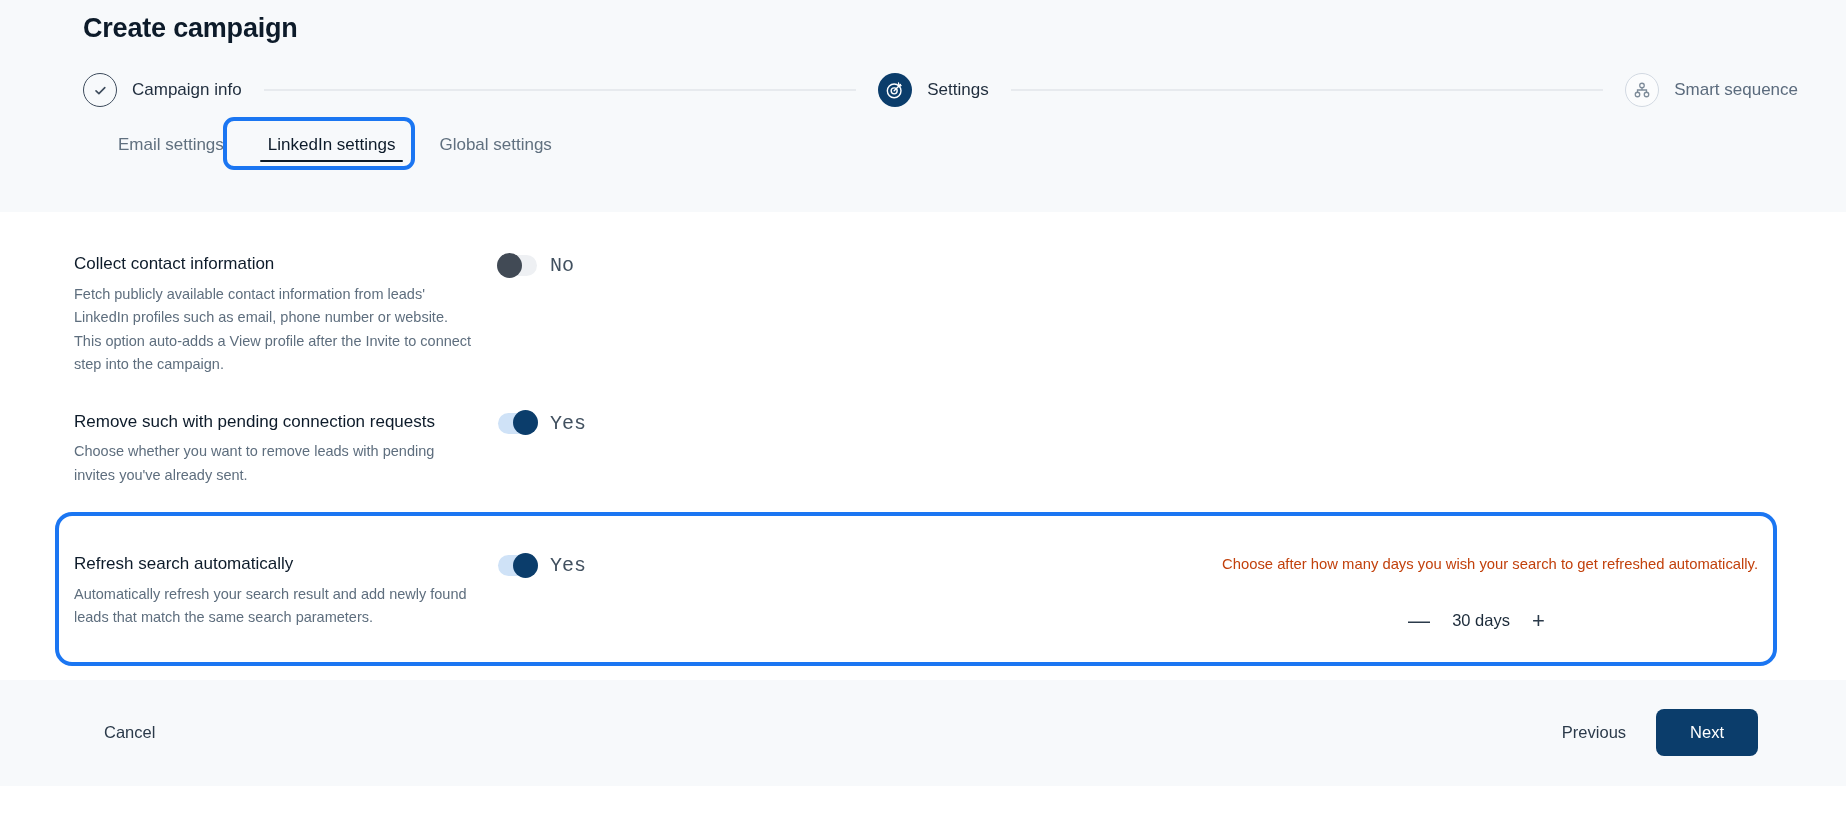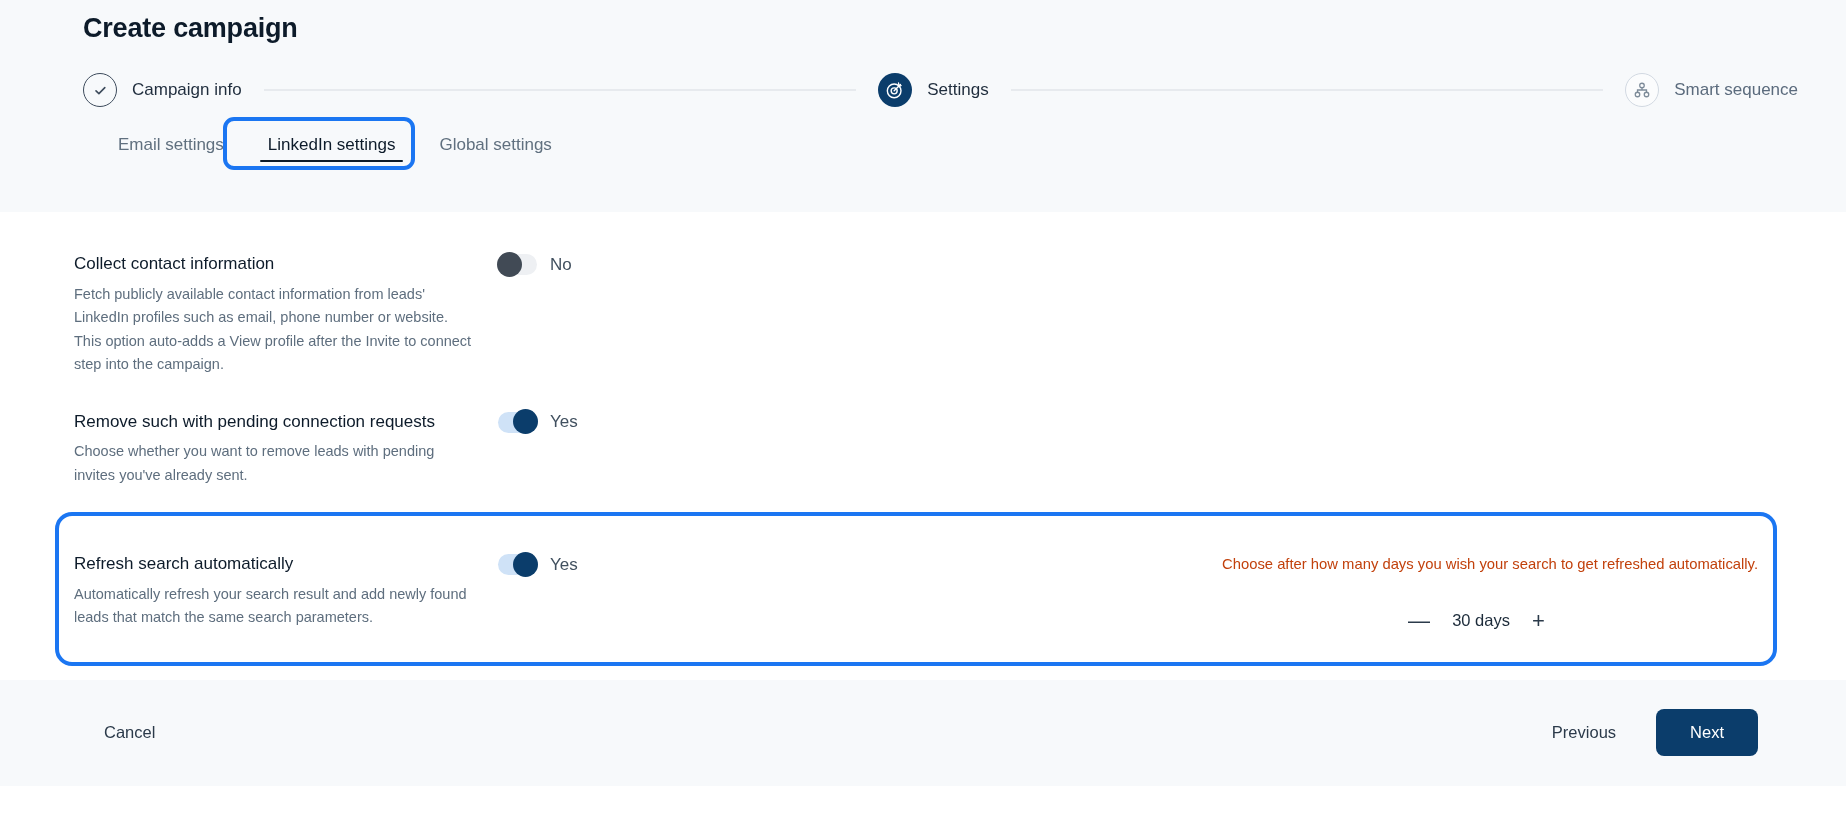--- a/index.html
+++ b/index.html
@@ -204,23 +204,24 @@
     position: absolute;
     top: -2.5px;
     width: 25px;
     height: 25px;
     border-radius: 50%;
   }
   .toggle.off .knob { left: -1px; background: #414a55; }
   .toggle.on  .knob { right: -1px; background: #0b3d6b; }
 
   .toggle-value {
-    font-size: 17px;
+    font-size: 20px;
     color: #41505f;
     white-space: nowrap;
+    font-family: Liberation Mono, monospace;
   }
 
   
   .row-collect   { margin-top: 40px; }
   .row-remove    { margin-top: 33px; }
 
   
   .refresh-section {
     position: relative;
     margin: 25px 0 0 0;
@@ -299,21 +300,21 @@
     border: none;
     cursor: pointer;
     font-family: inherit;
     padding: 10px 6px;
   }
 
   .footer-right {
     margin-left: auto;
     display: flex;
     align-items: center;
-    gap: 34px;
+    gap: 24px;
   }
 
   .btn-primary {
     background: #0b3d6b;
     color: #ffffff;
     font-size: 16.5px;
     border: none;
     border-radius: 8px;
     padding: 14px 34px;
     cursor: pointer;

